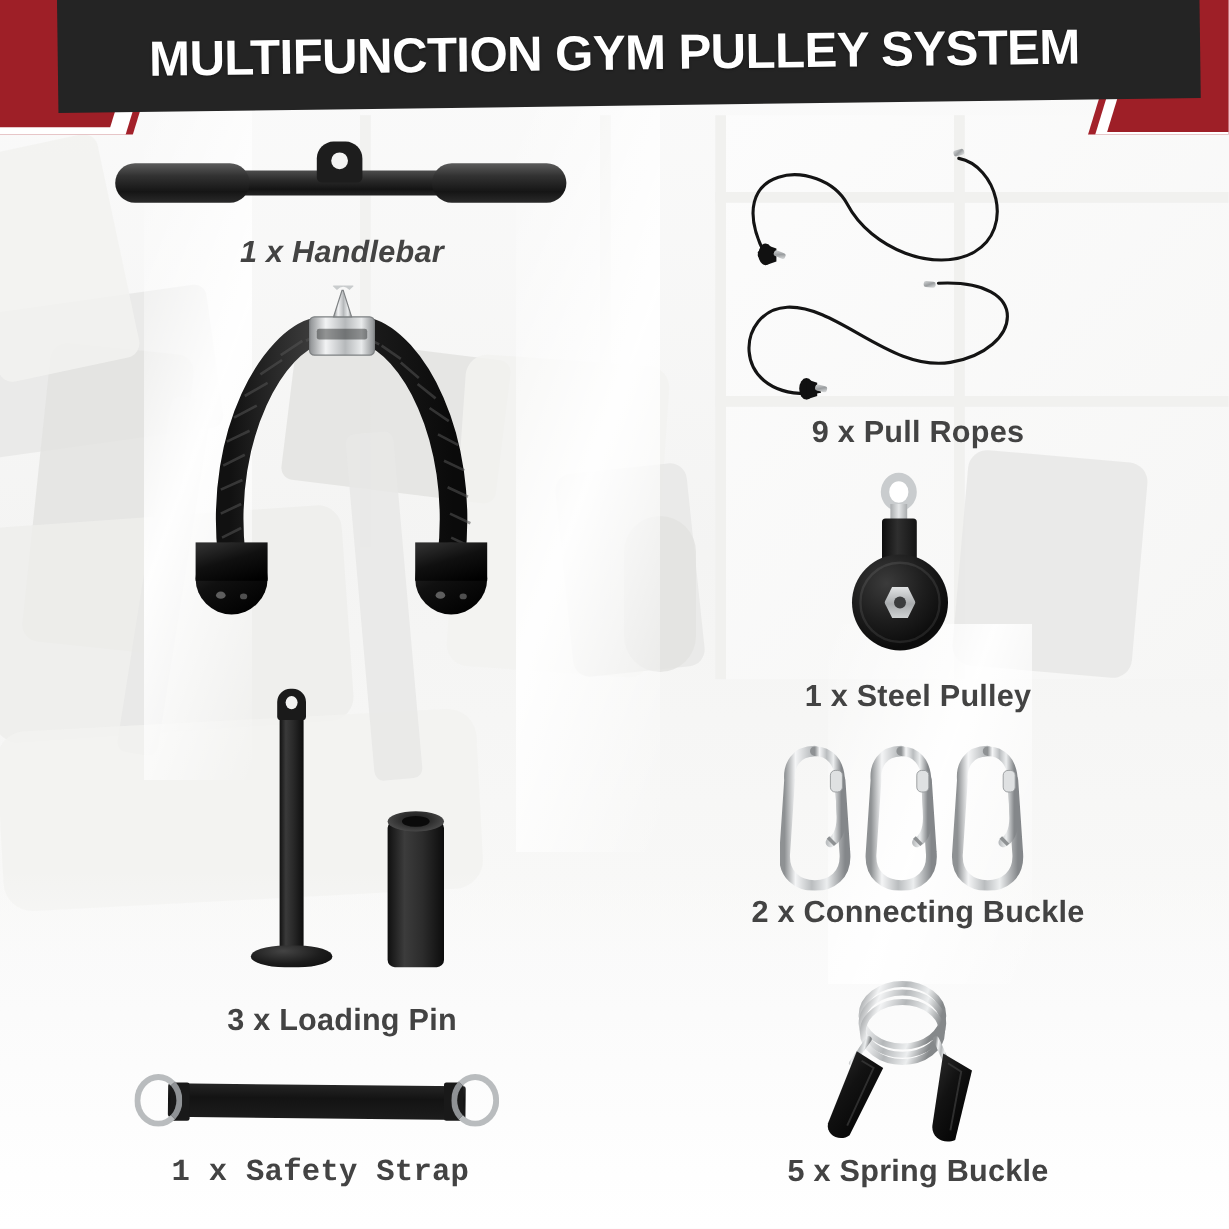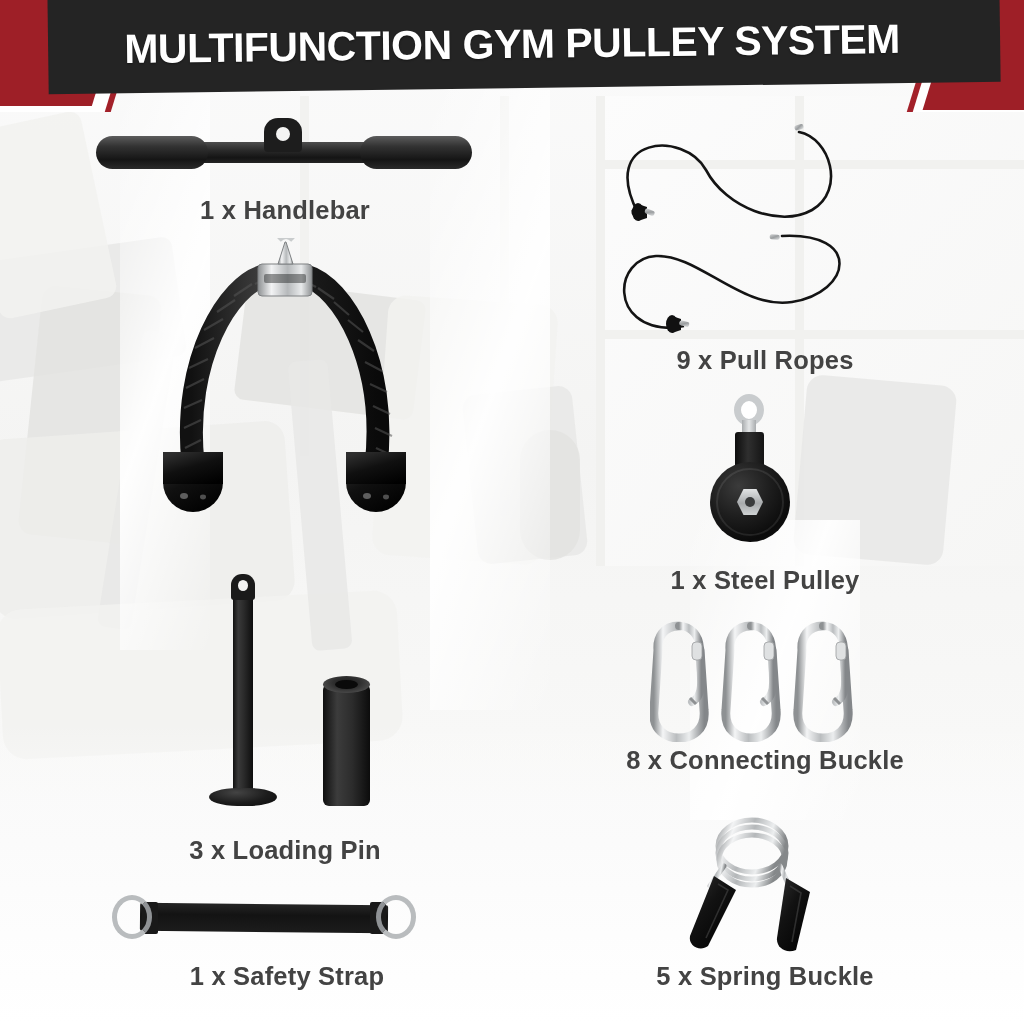--- a/index.html
+++ b/index.html
@@ -367,21 +367,21 @@
     <div class="banner-title">MULTIFUNCTION GYM PULLEY SYSTEM</div>
   </div>
 
   <div class="item" style="left:100px; top:118px; width:370px; height:60px;">
     <div class="hb-bar"></div>
     <div class="hb-grip l"></div>
     <div class="hb-grip r"></div>
     <div class="hb-tab"></div>
     <div class="hb-hole"></div>
   </div>
-  <div class="label" style="left:100px; top:196px; width:370px;">1 x Handlebar</div>
+  <div class="label" style="left:100px; top:196px; width:370px;font-style:italic;">1 x Handlebar</div>
 
   <div class="item" style="left:160px; top:238px; width:250px; height:275px;">
     <svg class="rope-svg" width="250" height="275" viewBox="0 0 250 275">
       <defs>
         <linearGradient id="ropeG" x1="0" y1="0" x2="1" y2="0">
           <stop offset="0%" stop-color="#111"></stop>
           <stop offset="35%" stop-color="#3a3a3a"></stop>
           <stop offset="60%" stop-color="#1c1c1c"></stop>
           <stop offset="100%" stop-color="#0a0a0a"></stop>
         </linearGradient>
@@ -451,21 +451,21 @@
   </div>
   <div class="label" style="left:110px; top:836px; width:350px;">3 x Loading Pin</div>
 
   <div class="item" style="left:112px; top:893px; width:330px; height:52px;">
     <div class="ss-web tilt"></div>
     <div class="ss-fold l"></div>
     <div class="ss-fold r"></div>
     <div class="ss-ring l"></div>
     <div class="ss-ring r"></div>
   </div>
-  <div class="label" style="left:112px; top:962px; width:350px;">1 x Safety Strap</div>
+  <div class="label" style="left:92px; top:962px; width:350px;font-family:Liberation Mono, monospace;">1 x Safety Strap</div>
 
   <div class="item" style="left:594px; top:112px; width:340px; height:225px;">
     <svg class="cable-svg" width="340" height="225" viewBox="0 0 340 225">
       <defs>
         <linearGradient id="ferruleG" x1="0" y1="0" x2="1" y2="1">
           <stop offset="0%" stop-color="#d7d9da"></stop>
           <stop offset="50%" stop-color="#9a9d9f"></stop>
           <stop offset="100%" stop-color="#e3e5e6"></stop>
         </linearGradient>
       </defs>
@@ -526,21 +526,21 @@
         <path d="M 40 84 l 6 6" stroke="#8e9193" stroke-width="3"></path>
       </g>
       <g transform="translate(144,0)">
         <path d="M 29 12 C 13 12 7 24 8 36 L 4 96 C 2 116 16 124 29 124 C 42 124 56 116 54 96 L 50 36" fill="none" stroke="url(#steelG)" stroke-width="9" stroke-linecap="round"></path>
         <path d="M 29 12 C 42 12 49 22 50 34 L 51 64 C 52 80 46 86 42 88" fill="none" stroke="url(#steelG)" stroke-width="8" stroke-linecap="round"></path>
         <rect x="42" y="28" width="10" height="18" rx="4" fill="#dfe1e2" stroke="#9a9d9f" stroke-width="0.8"></rect>
         <path d="M 40 84 l 6 6" stroke="#8e9193" stroke-width="3"></path>
       </g>
     </svg>
   </div>
-  <div class="label" style="left:560px; top:746px; width:410px;">8 x Connecting Buckle</div>
+  <div class="label" style="left:560px; top:746px; width:410px;">2 x Connecting Buckle</div>
 
   <div class="item" style="left:680px; top:812px; width:145px; height:140px;">
     <svg class="sb-svg" width="145" height="140" viewBox="0 0 145 140">
       <defs>
         <linearGradient id="springG" x1="0" y1="0" x2="1" y2="0.3">
           <stop offset="0%" stop-color="#8c8f91"></stop>
           <stop offset="22%" stop-color="#f3f4f5"></stop>
           <stop offset="50%" stop-color="#b4b7b9"></stop>
           <stop offset="78%" stop-color="#eceeef"></stop>
           <stop offset="100%" stop-color="#85888a"></stop>

